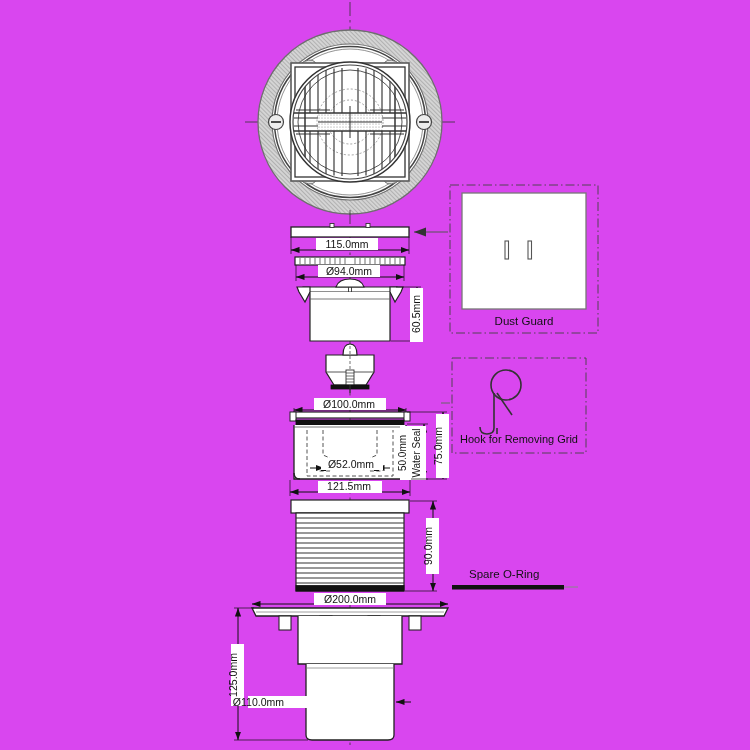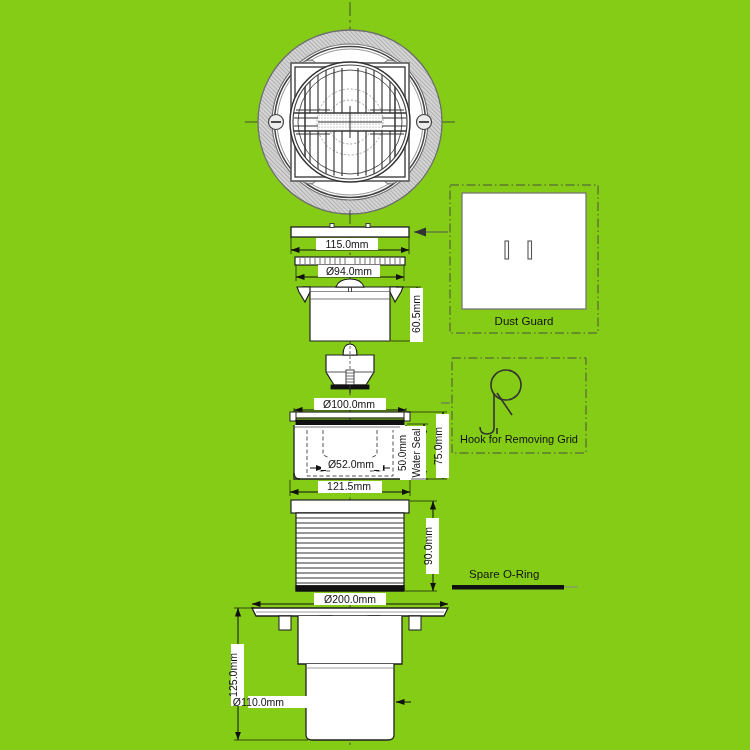--- a/index.html
+++ b/index.html
@@ -8,21 +8,21 @@
     padding: 0;
     background: #ffffff;
   }
   body {
     font-family: "Liberation Sans", sans-serif;
   }
   #sheet {
     position: relative;
     width: 750px;
     height: 750px;
-    background: #84cc16;
+    background: #d946ef;
     overflow: hidden;
   }
   #sheet svg {
     display: block;
   }
   text {
     font-family: "Liberation Sans", sans-serif;
     fill: #111111;
   }
 </style>

